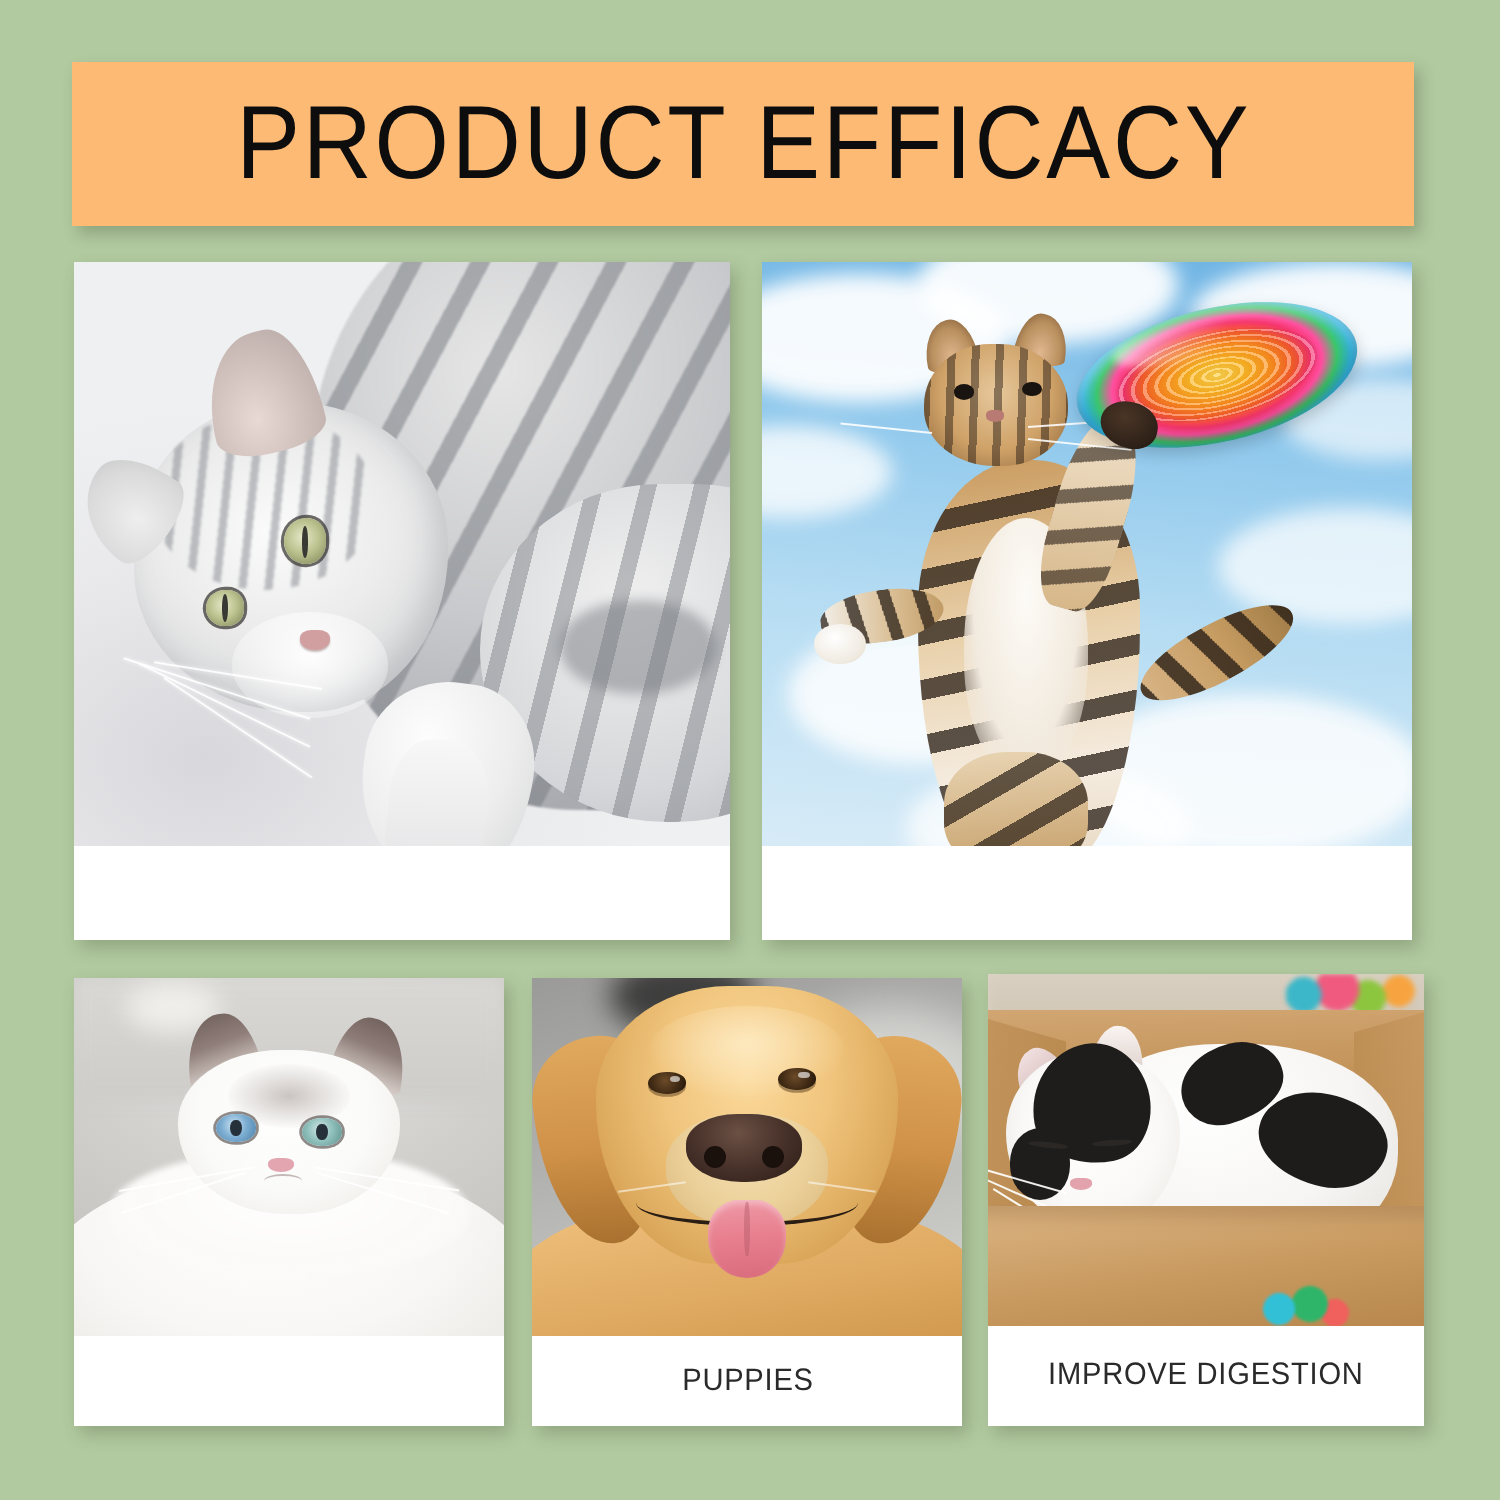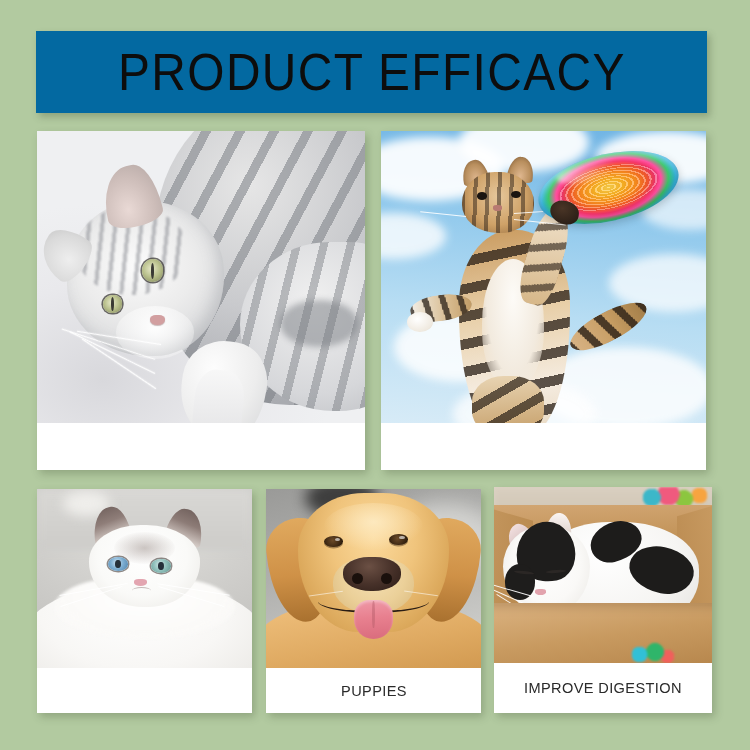--- a/index.html
+++ b/index.html
@@ -23,21 +23,21 @@
     background: #b2caa0;
   }
 
   
   .title-bar {
     position: absolute;
     left: 36px;
     top: 31px;
     width: 671px;
     height: 82px;
-    background: #0369a1;
+    background: #fdba74;
     box-shadow: 3px 4px 7px rgba(60, 75, 45, 0.30);
     display: flex;
     align-items: center;
     justify-content: center;
   }
 
   .title-text {
     font-family: "Liberation Sans", sans-serif;
     font-size: 52px;
     font-weight: 400;

